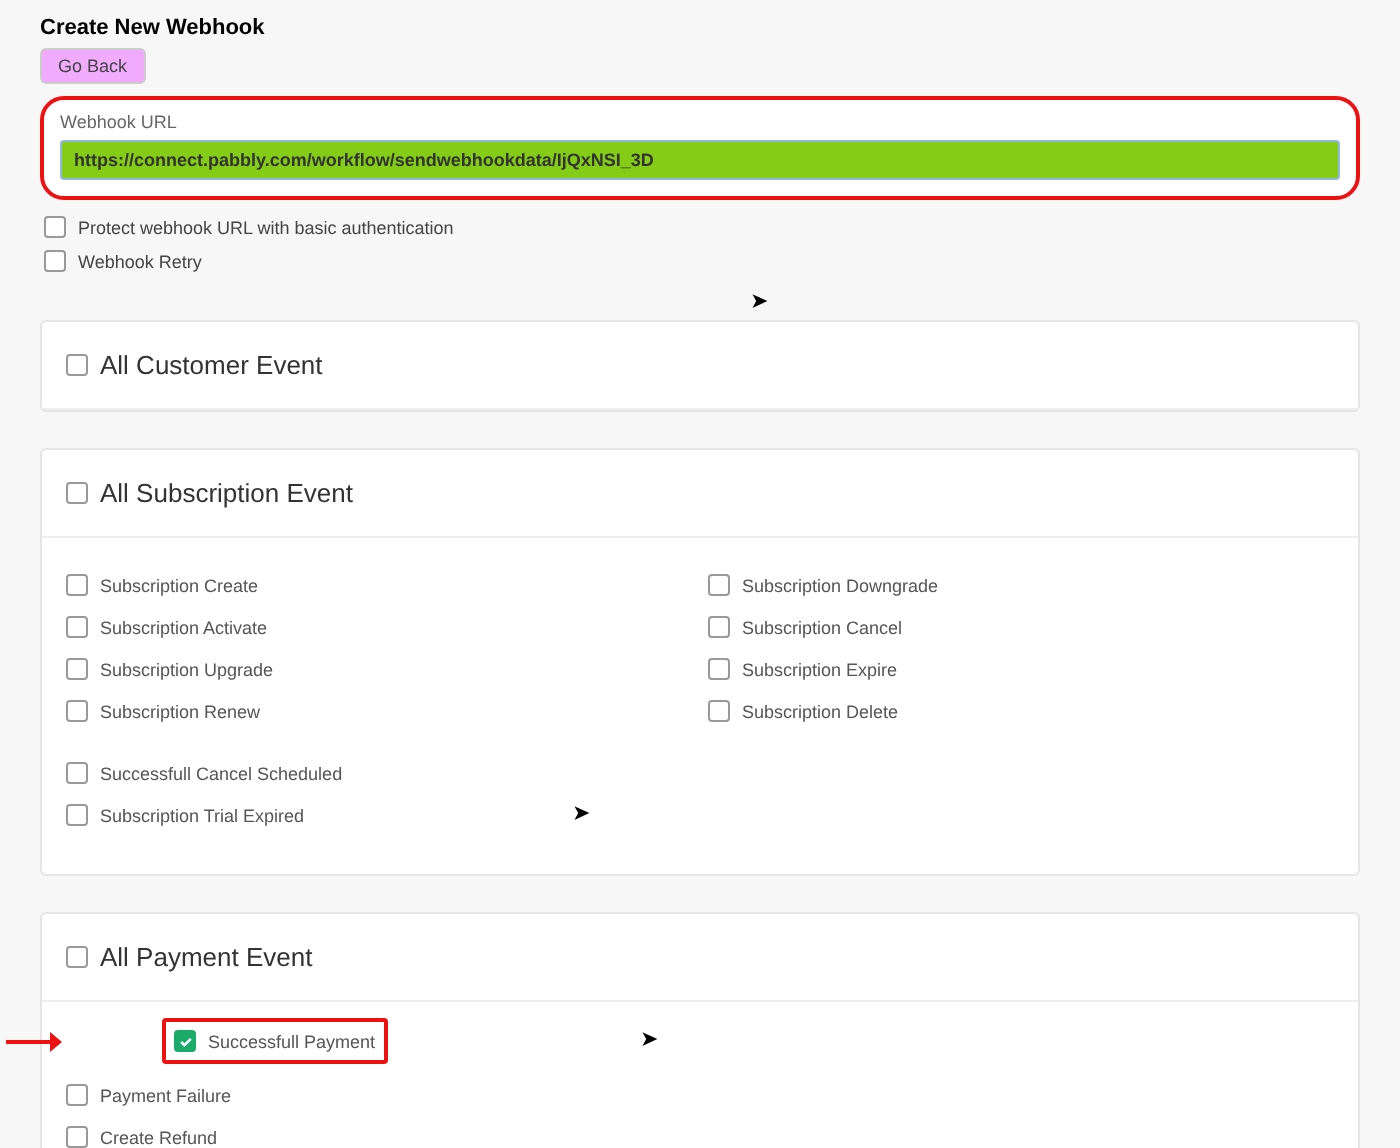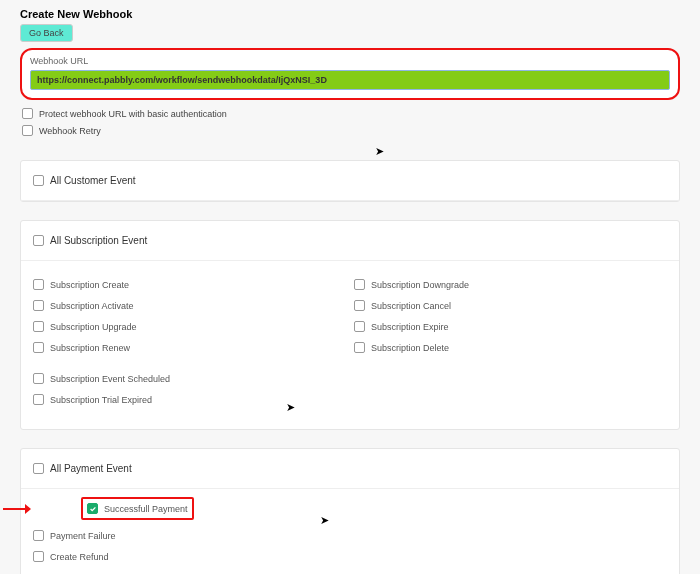--- a/index.html
+++ b/index.html
@@ -18,21 +18,21 @@
   .title {
     font-size: 11px;
     font-weight: 700;
     color: #000;
     margin-bottom: 4px;
   }
   .go-back {
     display: inline-block;
     font-size: 9px;
     color: #444;
-    background: #5eead4;
+    background: #f0abfc;
     border: 1px solid #ccc;
     border-radius: 3px;
     padding: 3px 8px;
     cursor: pointer;
     margin-bottom: 6px;
   }
   .url-box {
     border: 2px solid #e11;
     border-radius: 12px;
     background: #fff;
@@ -120,21 +120,21 @@
     position: absolute;
     font-size: 11px;
     color: #000;
     pointer-events: none;
     line-height: 1;
   }
   .cursor.c1 { top: 146px; left: 375px; }
   .cursor.c2 { top: 515px; left: 320px; }
   .cursor.c3 { top: 402px; left: 286px; }
   .panel-body .chk-row { margin: 10px 0; }
-  .headchk { font-size: 10px; color: #333; font-weight: 500; text-align: right; }
+  .headchk { font-size: 13px; color: #333; font-weight: 500; text-align: right; }
   .evtlabel { color: #555; }
 </style>
 </head>
 <body>
 
 <div class="page">
   <div class="title">Create New Webhook</div>
   <button class="go-back">Go Back</button>
 
   <div class="url-box">
@@ -204,21 +204,21 @@
           <span>Subscription Expire</span>
         </label>
         <label class="chk-row evtlabel">
           <span class="chk"></span>
           <span>Subscription Delete</span>
         </label>
       </div>
       <div class="col">
         <label class="chk-row evtlabel">
           <span class="chk"></span>
-          <span>Subscription Event Scheduled</span>
+          <span>Successfull Cancel Scheduled</span>
         </label>
         <label class="chk-row evtlabel">
           <span class="chk"></span>
           <span>Subscription Trial Expired</span>
         </label>
       </div>
     </div>
   </div>
 
   

